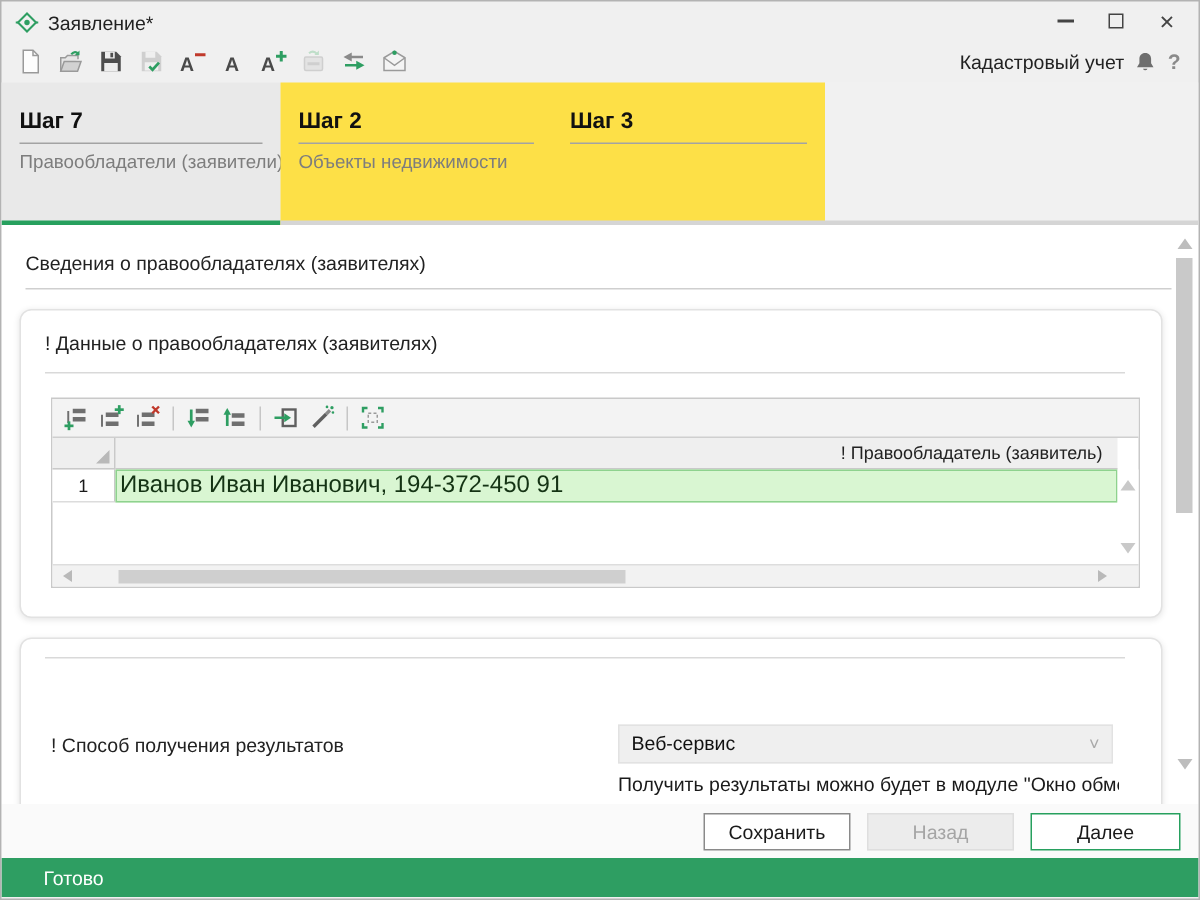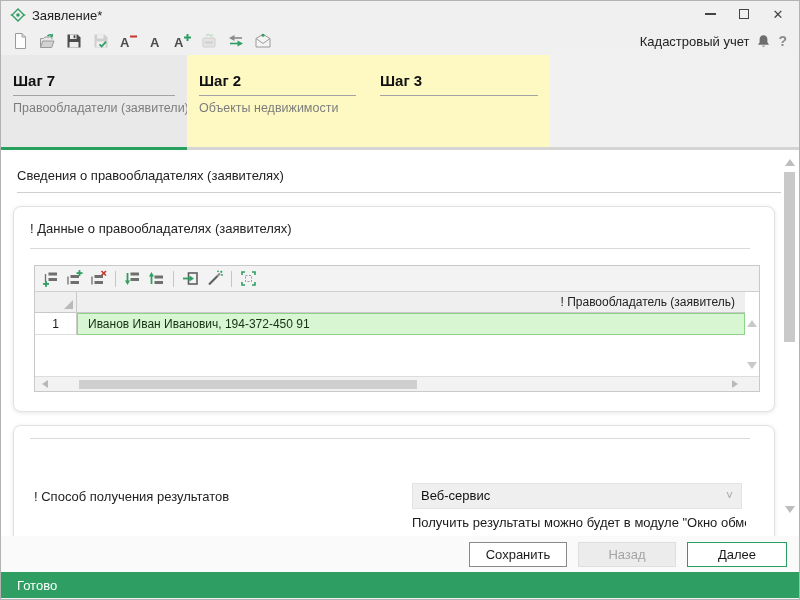--- a/index.html
+++ b/index.html
@@ -26,21 +26,21 @@
   .toolbar { position:absolute; top:26px; left:0; right:0; height:28px;
              display:flex; align-items:center; padding:0 8px; }
   .toolbar .icons { display:flex; align-items:center; gap:5px; }
   .icon-btn { width:22px; height:22px; display:flex; align-items:center; justify-content:center; }
   .toolbar-right { margin-left:auto; display:flex; align-items:center; gap:7px; }
   .app-area-label { font-size:13px; color:#222; }
   .help-mark { font-size:14px; font-weight:bold; color:#8a8a8a; padding-right:4px; }
 
   
   .tabs { position:absolute; top:54px; left:0; right:0; height:95px; display:flex; background:#f1f1f1; }
-  .tab { height:95px; padding:17px 12px 0 12px; border-bottom:3px solid #d5d5d5; background:#fef9c3; }
+  .tab { height:95px; padding:17px 12px 0 12px; border-bottom:3px solid #d5d5d5; background:#fde047; }
   .tab.active { background:#e9e9e9; border-bottom-color:#27a05e; }
   .tab-1 { width:186px; } .tab-2 { width:181px; } .tab-3 { width:182px; }
   .tab-fill { flex:1; border-bottom:3px solid #d5d5d5; }
   .tab h2 { font-size:15px; font-weight:bold; color:#111;
             padding-bottom:6px; border-bottom:1px solid #a3a3a3; }
   .tab .sub { margin-top:5px; font-size:12.5px; color:#7d7d7d; white-space:nowrap; }
 
   
   .content { position:absolute; top:149px; left:0; width:798px; height:386px;
              background:#fff; overflow:hidden; }
@@ -70,21 +70,21 @@
   .corner-cell::after { content:""; position:absolute; right:3px; bottom:3px;
                  border-style:solid; border-width:0 0 9px 9px;
                  border-color:transparent transparent #b9b9b9 transparent; }
   .head-cell { flex:1; background:#efefef; border-bottom:1px solid #c9c9c9;
                font-size:12px; color:#222; text-align:right; line-height:21px;
                padding-right:10px; margin-right:14px; }
   .grid-row { display:flex; height:22px; }
   .num-cell { width:42px; border-right:1px solid #c9c9c9; border-bottom:1px solid #dcdcdc;
               font-size:12px; text-align:center; line-height:22px; background:#fff; }
   .val-cell { flex:1; margin-right:14px; background:#d9f6d2; border:1px solid #8ed28e;
-              font-size:12px; line-height:20px; padding-left:10px; color:#143314;
+              font-size:16px; line-height:20px; padding-left:2px; color:#143314;
               white-space:nowrap; overflow:hidden; }
   .grid-vscroll { position:absolute; right:0; top:21px; bottom:15px; width:14px; background:#fff; }
   .tri-up    { width:0; height:0; border:5px solid transparent; border-bottom:7px solid #c9c9c9; margin:2px auto 0; }
   .tri-down  { width:0; height:0; border:5px solid transparent; border-top:7px solid #c9c9c9; margin:0 auto; position:absolute; bottom:2px; left:2px; }
   .grid-hscroll { position:absolute; left:0; right:0; bottom:0; height:15px;
                   background:#f2f2f2; border-top:1px solid #ddd; }
   .tri-left  { position:absolute; left:3px; top:3px; width:0; height:0;
                border:4.5px solid transparent; border-right:6px solid #b9b9b9; }
   .tri-right { position:absolute; right:17px; top:3px; width:0; height:0;
                border:4.5px solid transparent; border-left:6px solid #b9b9b9; }
@@ -111,21 +111,21 @@
             display:flex; justify-content:flex-end; align-items:center; gap:11px; padding-right:12px; }
   .btn { min-width:98px; height:25px; background:#fff; border:1px solid #8a8a8a;
          font-size:13px; font-family:inherit; color:#1a1a1a; display:flex;
          align-items:center; justify-content:center; padding:8px 10px; }
   .btn.disabled { background:#ececec; border-color:#dedede; color:#a5a5a5; }
   .btn.primary { border:1.5px solid #27a05e; min-width:100px; }
 
   
   .statusbar { position:absolute; top:571px; left:0; right:0; height:26px;
                background:#2e9e62; color:#fff; font-size:13px;
-               display:flex; align-items:center; padding-left:16px; }
+               display:flex; align-items:center; padding-left:28px; }
 </style>
 </head>
 <body>
 
 <div id="window">
 
   <div class="titlebar">
     <svg class="app-icon" viewBox="0 0 16 16">
       <path d="M8 2L14 8L8 14L2 8Z" fill="none" stroke="#2e9e62" stroke-width="1.4"></path>
       <circle cx="8" cy="8" r="1.8" fill="#2e9e62"></circle>

